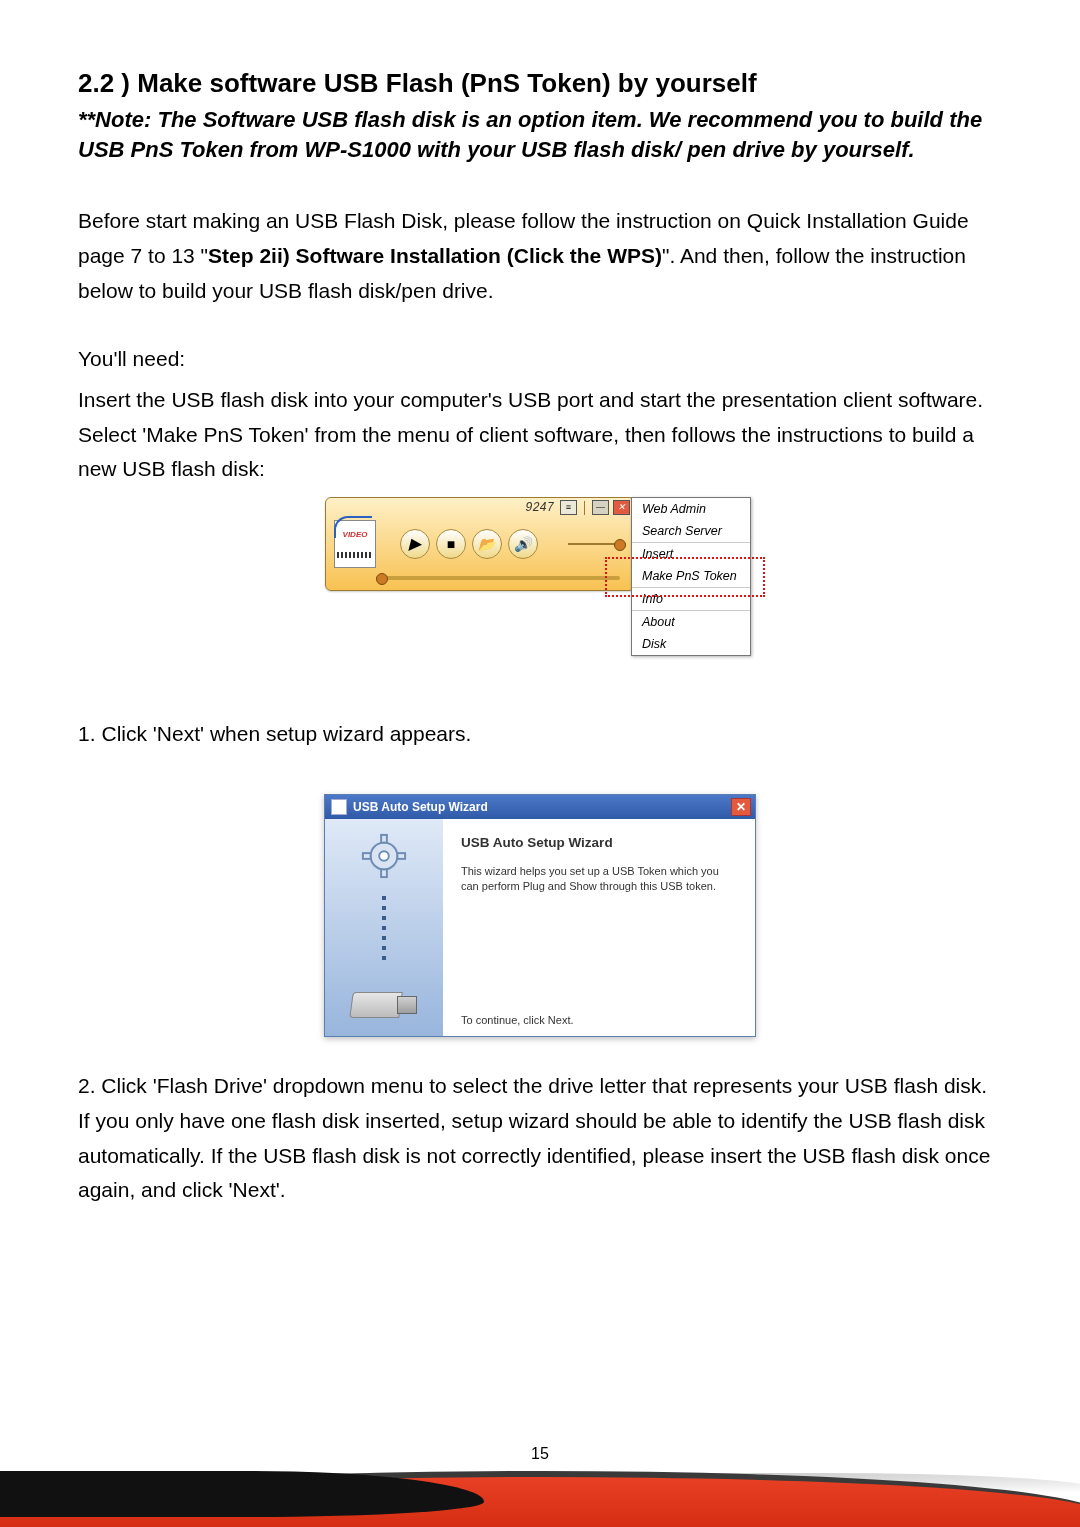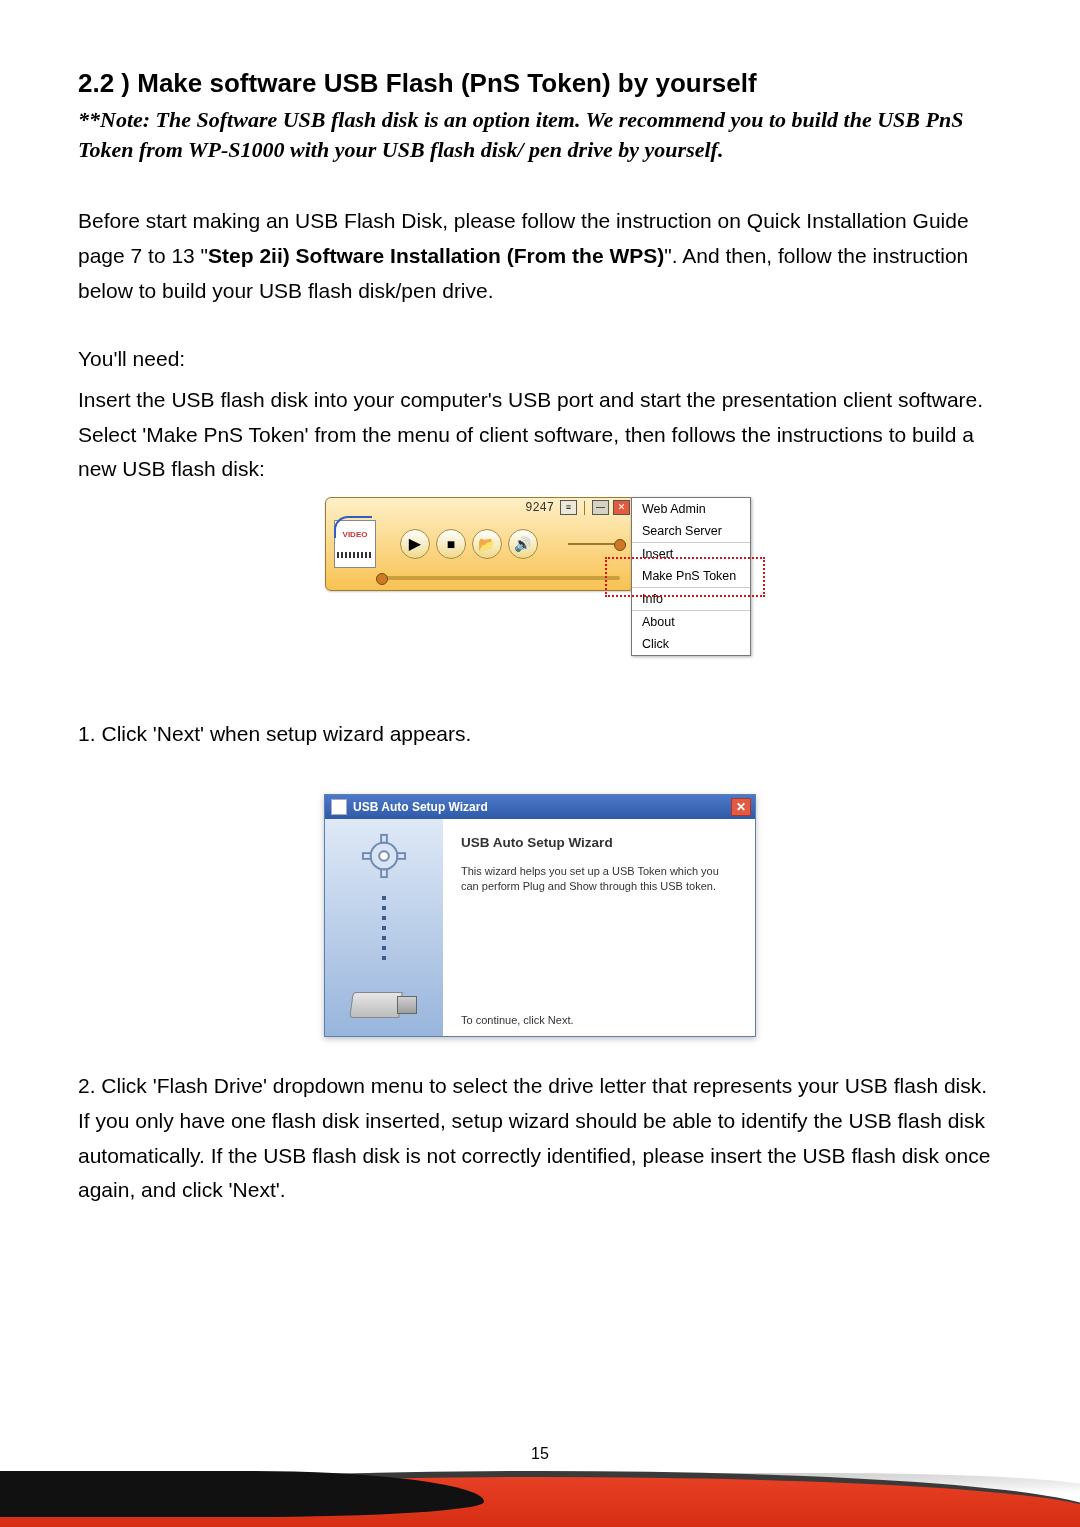--- a/index.html
+++ b/index.html
@@ -21,21 +21,20 @@
     font-size: 26px;
     font-weight: bold;
     margin: 0 0 6px 0;
   }
   .note {
     font-size: 22px;
     font-style: italic;
     font-weight: bold;
     line-height: 1.35;
     margin-bottom: 40px;
-    font-family: Liberation Serif, serif;
   }
   p.body {
     font-size: 21px;
     line-height: 1.65;
     margin: 0 0 34px 0;
   }
   .bold { font-weight: bold; }
   ul.needs {
     list-style: none;
     padding: 0;
@@ -58,20 +57,21 @@
     display: flex;
     justify-content: center;
     margin: 10px 0 20px 0;
   }
 
   
   .client-mock {
     position: relative;
     width: 430px;
     height: 200px;
+    font-style: italic;
   }
   .player-panel {
     width: 308px;
     height: 92px;
     background: linear-gradient(#fef0c6, #f8c252);
     border: 1px solid #9c7a32;
     border-radius: 6px;
     position: relative;
     box-shadow: 0 1px 2px rgba(0,0,0,0.2);
   }
@@ -247,21 +247,21 @@
 </style>
 </head>
 <body>
 
 <div class="page">
 
   <h2 class="section-title">2.2    ) Make software USB Flash (PnS Token) by yourself</h2>
   <div class="note">**Note: The Software USB flash disk is an option item. We recommend you to build the USB PnS Token from WP-S1000 with your USB flash disk/ pen drive by yourself.</div>
 
   <p class="body">
-    <span>Before start making an USB Flash Disk, please follow the instruction on Quick Installation Guide page 7 to 13 "</span><span class="bold">Step 2ii) Software Installation (From the WPS)</span><span>". And then, follow the instruction below to build your USB flash disk/pen drive.</span>
+    <span>Before start making an USB Flash Disk, please follow the instruction on Quick Installation Guide page 7 to 13 "</span><span class="bold">Step 2ii) Software Installation (Click the WPS)</span><span>". And then, follow the instruction below to build your USB flash disk/pen drive.</span>
   </p>
 
   <p class="body" style="margin-bottom:6px;">You'll need:</p>
 
   <p class="body" style="margin-bottom:6px;">Insert the USB flash disk into your computer's USB port and start the presentation client software. Select 'Make PnS Token' from the menu of client software, then follows the instructions to build a new USB flash disk:</p>
 
   <div class="figure-row">
     <div class="client-mock">
       <div class="player-panel">
         <span class="arrow-curve"></span>
@@ -292,21 +292,21 @@
           </div>
       </div>
 
       <div class="dropdown">
         <div class="mi">Web Admin</div>
         <div class="mi">Search Server</div>
         <div class="mi sep">Insert</div>
         <div class="mi">Make PnS Token</div>
         <div class="mi sep">Info</div>
         <div class="mi sep">About</div>
-        <div class="mi">Click</div>
+        <div class="mi">Disk</div>
       </div>
 
       <span class="red-dots-box red-dots-big"></span>
     </div>
   </div>
 
   <div class="numbered">
     <span class="num">1.</span><span>Click 'Next' when setup wizard appears.</span>
   </div>
 

